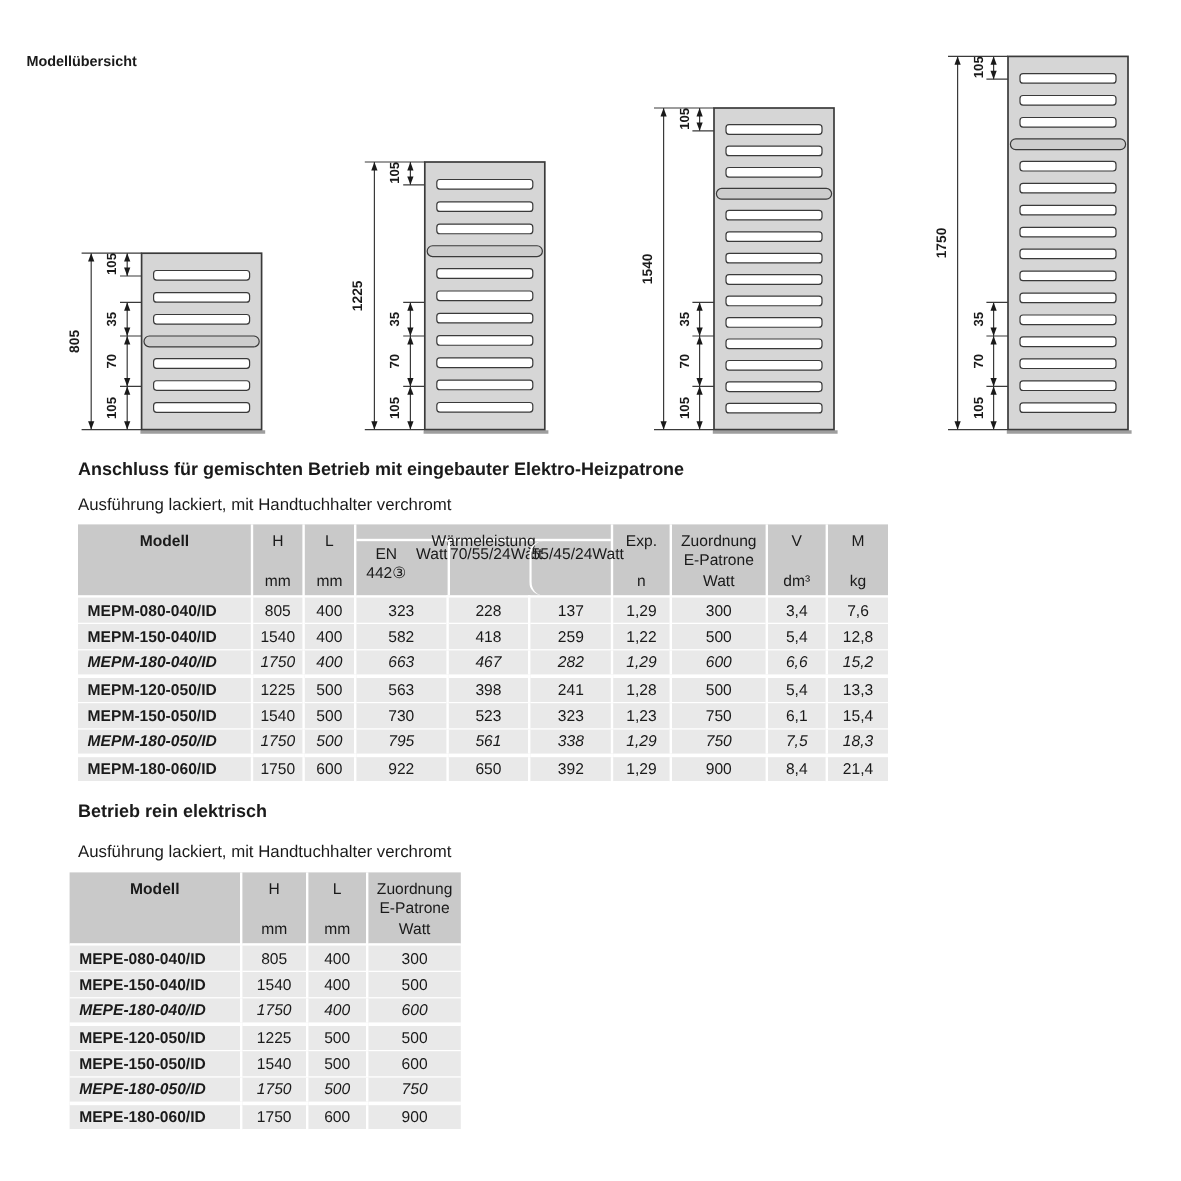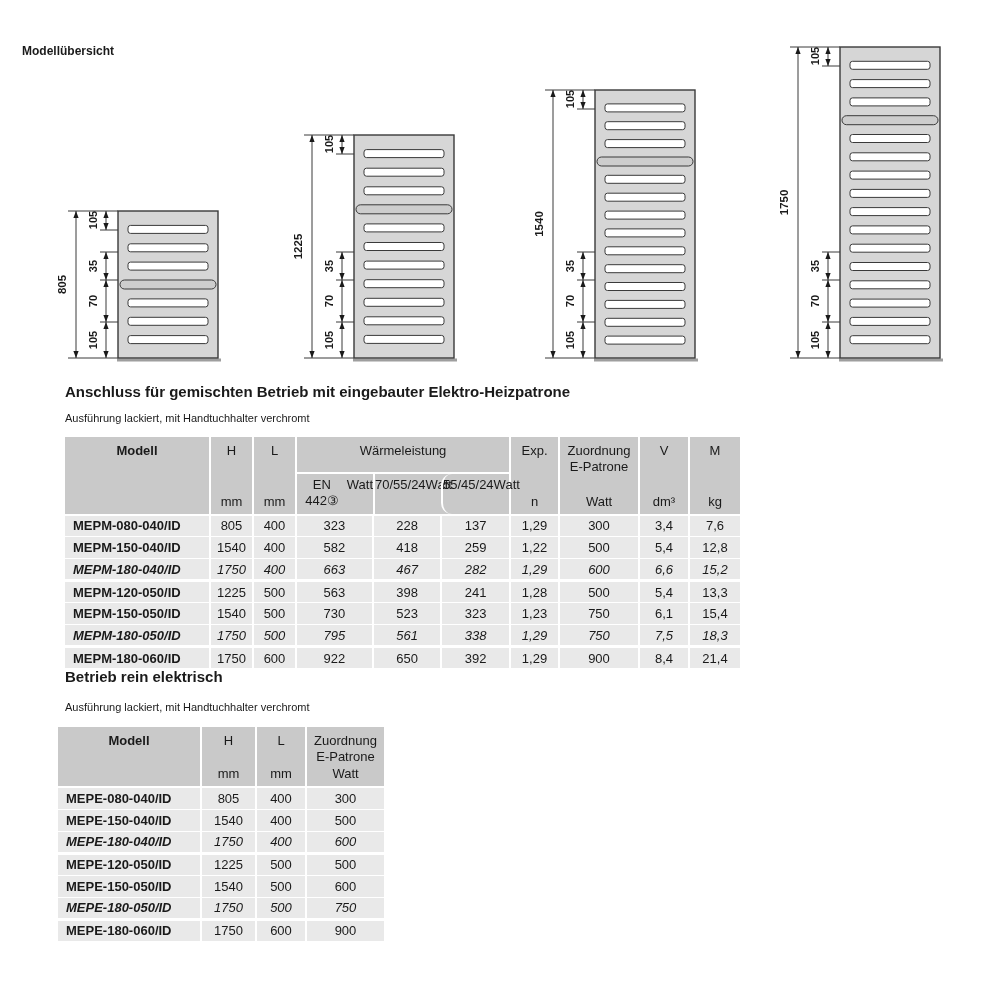--- a/index.html
+++ b/index.html
@@ -11,41 +11,41 @@
   html,body{margin:0;padding:0;background:#fff;}
   body{font-family:"Liberation Sans", sans-serif;color:var(--ink);}
   .page{position:relative;width:984px;height:984px;background:#fff;overflow:hidden;}
 
   .title{position:absolute;left:22px;top:44px;font-size:12px;font-weight:bold;}
 
   .diagrams{position:absolute;left:0;top:0;width:984px;height:375px;}
   .diag{position:absolute;}
 
   .sec-heading{position:absolute;font-size:15px;font-weight:bold;margin:0;}
-  .sec-sub{position:absolute;font-size:11px;margin:0;}
+  .sec-sub{position:absolute;font-size:14px;margin:0;}
   .h-mixed{left:65px;top:383px;text-align:right;}
   .sub-mixed{left:65px;top:412px;}
   .h-elec{left:65px;top:668px;}
   .sub-elec{left:65px;top:701px;}
 
   table{border-collapse:collapse;table-layout:fixed;font-size:13px;color:var(--ink);padding-left:22px;}
   .t1{position:absolute;left:65px;top:437px;}
   .t2{position:absolute;left:58px;top:727px;}
 
   thead th{background:var(--header-bg);font-weight:normal;padding:0;height:60px;
            border-right:2px solid #fff;border-bottom:2px solid #fff;box-sizing:border-box;vertical-align:top;}
   thead th:last-child{border-right:none;}
   .hcell{display:flex;flex-direction:column;justify-content:space-between;align-items:center;
          height:100%;padding:6px 2px 5px;box-sizing:border-box;}
   .hcell.top{justify-content:flex-start;}
   .hlabel{text-align:center;line-height:1.22;}
   .hlabel.bold{font-weight:bold;}
   .hunit{text-align:center;}
   .grp{display:flex;flex-direction:column;height:100%;}
-  .grp-title{height:37px;box-sizing:border-box;padding-top:6px;text-align:center;border-bottom:2px solid #fff;}
+  .grp-title{height:14px;box-sizing:border-box;padding-top:6px;text-align:center;border-bottom:2px solid #fff;}
   .grp-subs{flex:1;display:flex;}
   .grp-sub{display:flex;flex-direction:row;justify-content:space-between;box-sizing:border-box;
            padding:3px 0 5px;border-left:2px solid #fff;}
   .grp-sub:first-child{border-left:none;}
 
   tbody td{background:var(--row-bg);height:22px;text-align:center;padding:0;
            border-right:2px solid #fff;border-bottom:1px solid #fff;box-sizing:border-box;}
   tbody td:last-child{border-right:none;}
   tbody td.model{text-align:left;padding-left:8px;font-weight:bold;}
   tr.group-end td{border-bottom:3px solid #fff;font-style:italic;}

